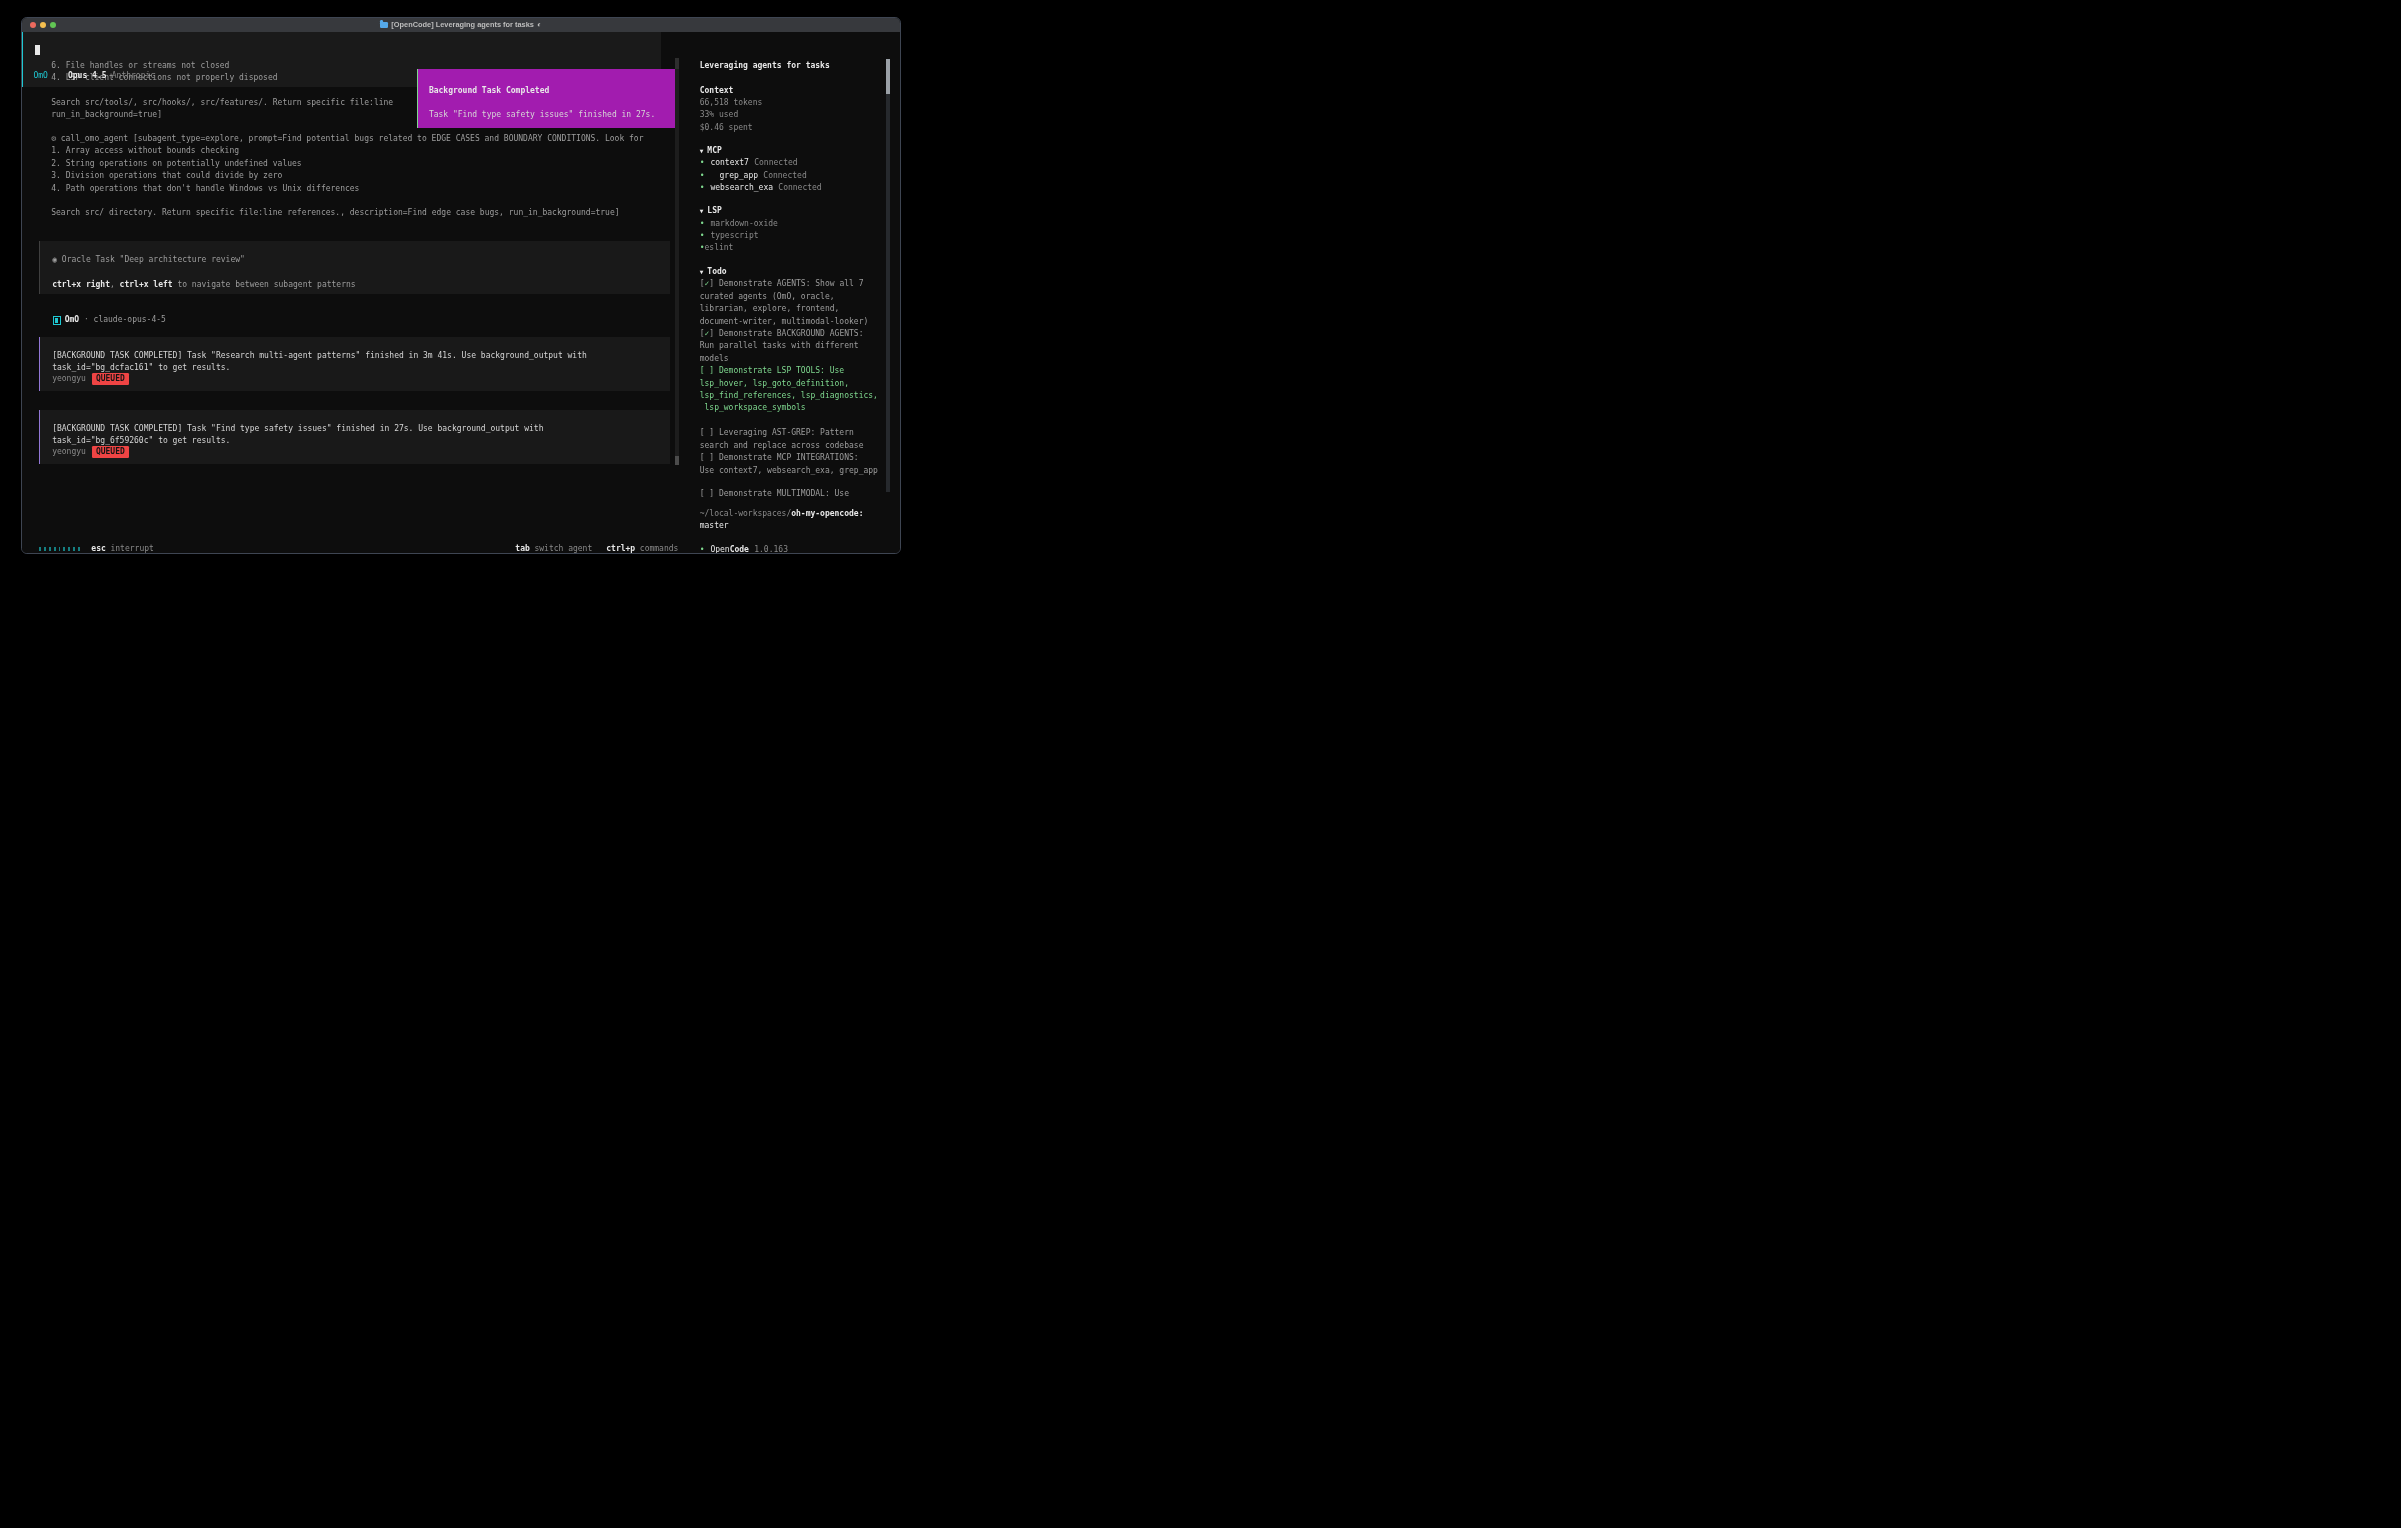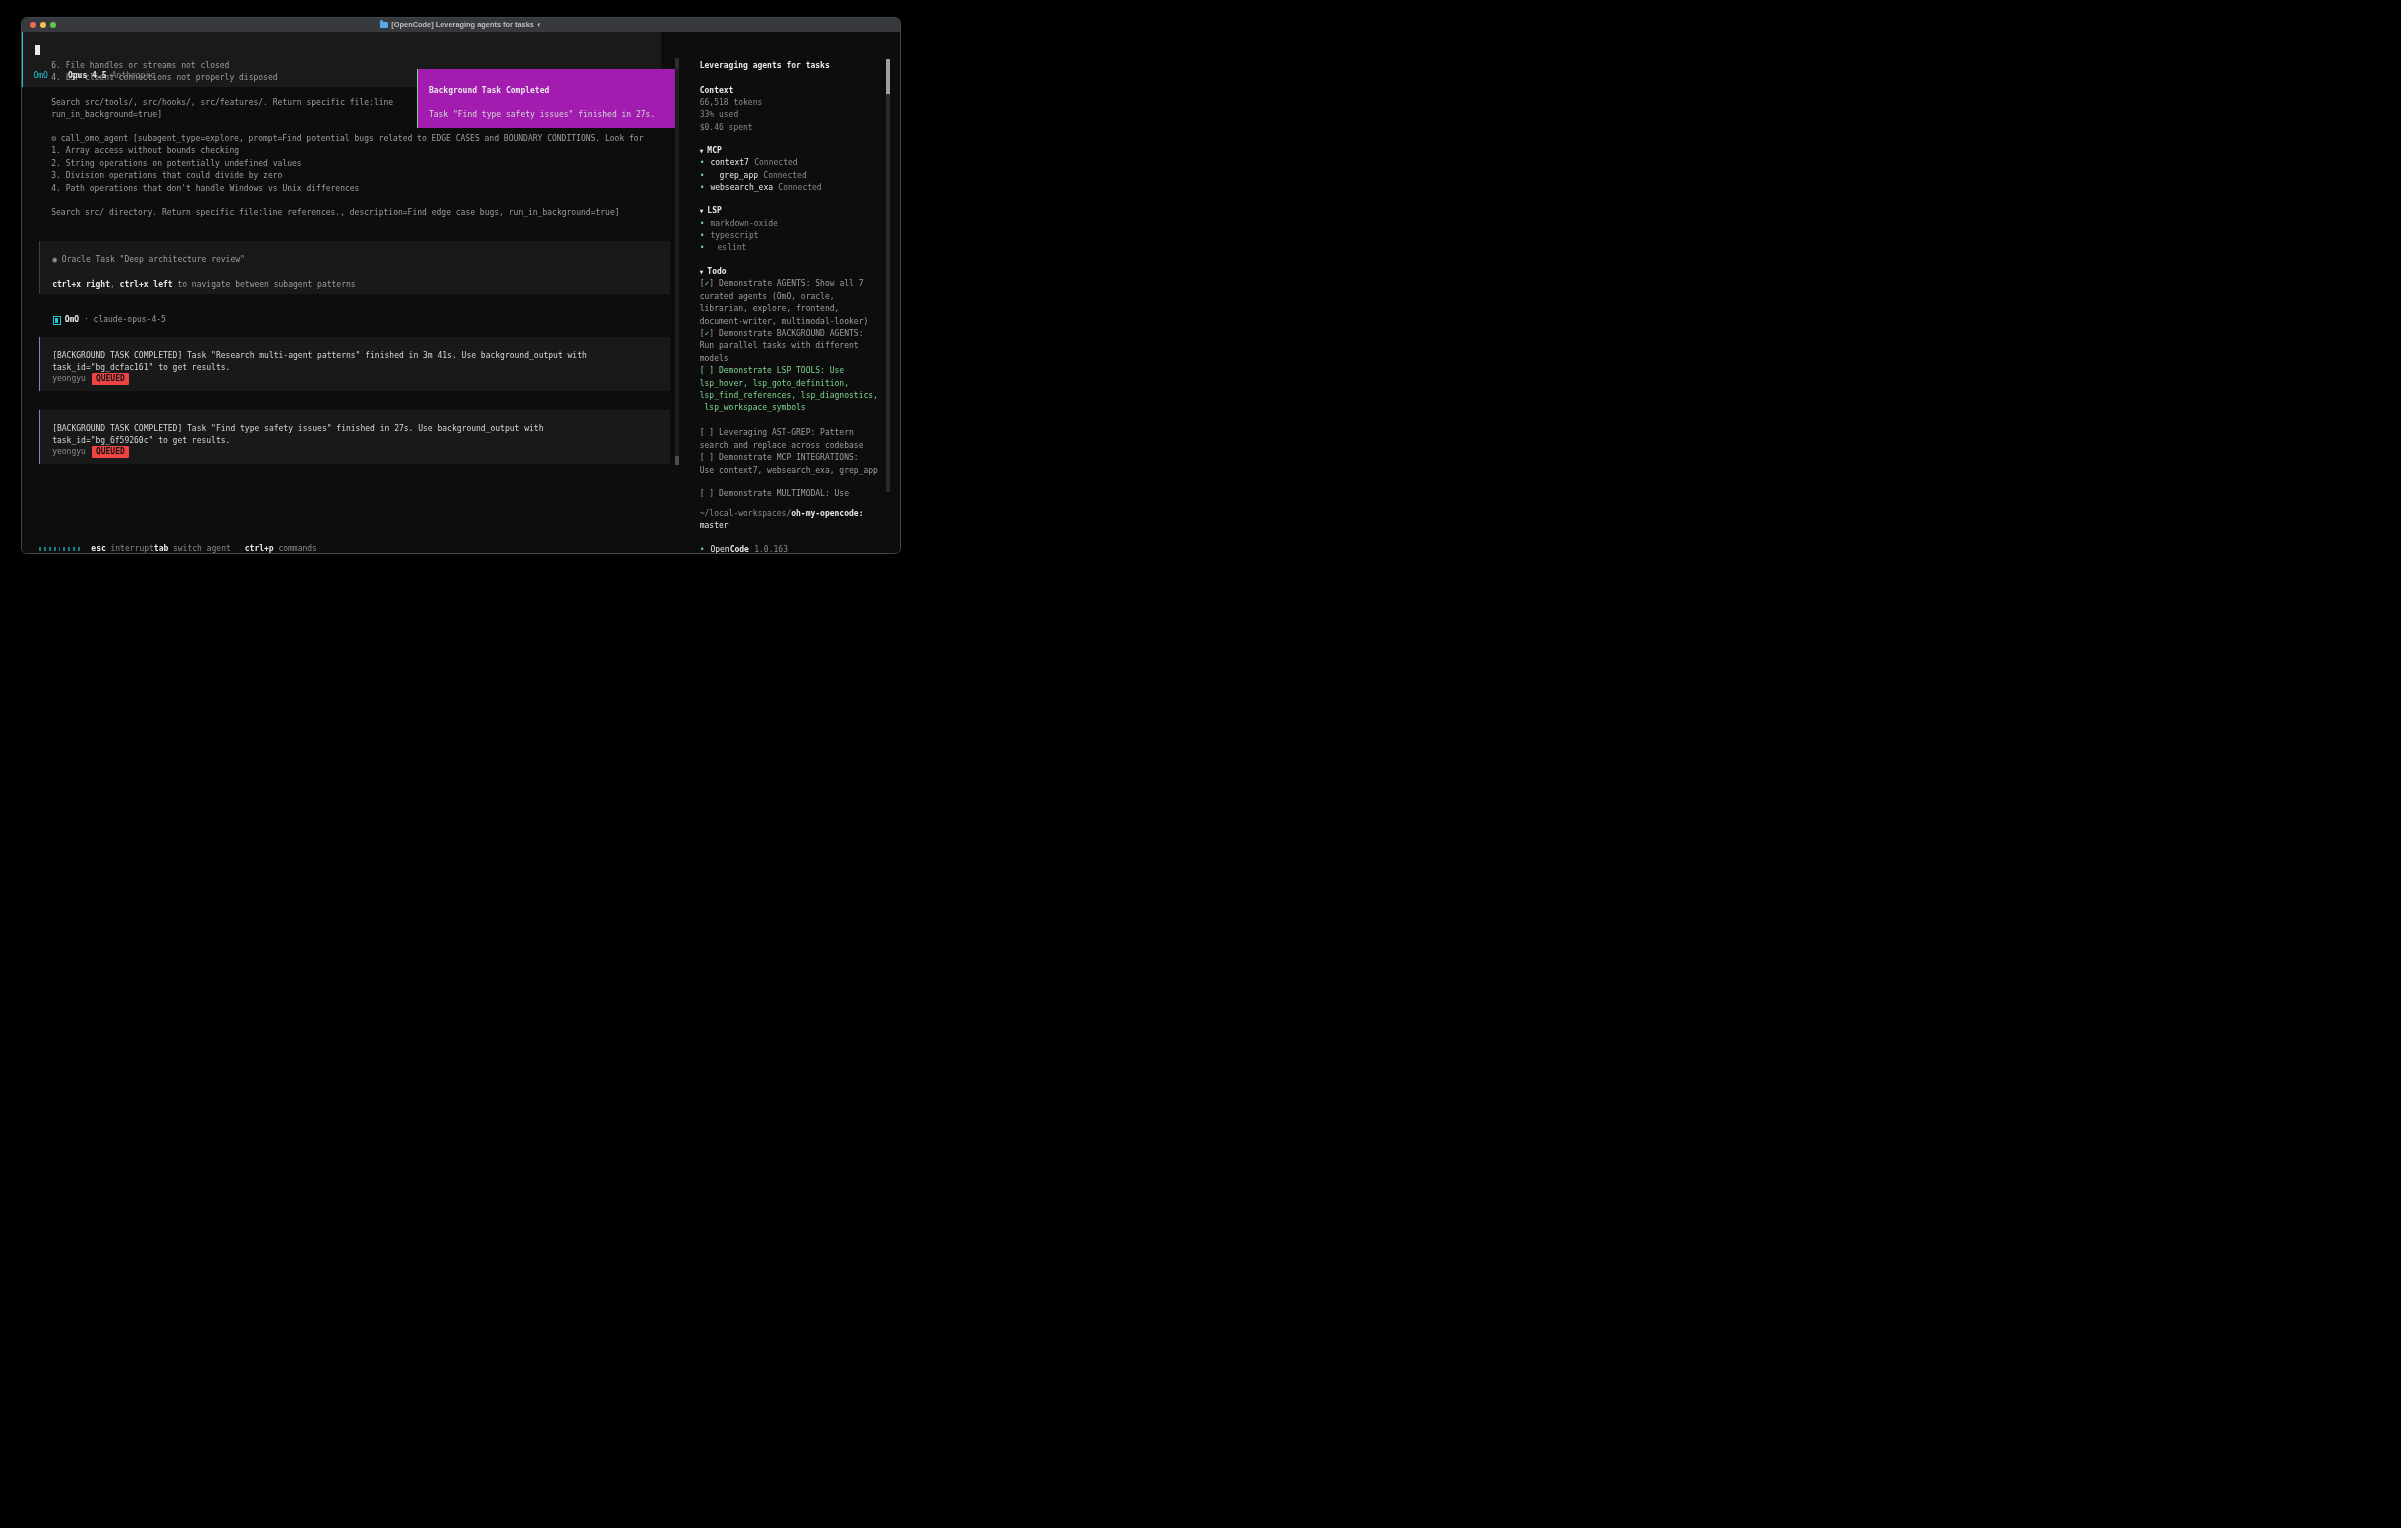--- a/index.html
+++ b/index.html
@@ -31,21 +31,21 @@
   .input-box{left:17.7px;top:448px;width:639px;height:55px;background:#1a1a1a;
              border-left:1.8px solid #1ec8d2;box-sizing:border-box;}
   .badge{display:inline-block;background:#ef4444;color:#141414;font-weight:bold;padding:0 4.1px;
          margin-left:5.9px;border-radius:1.2px;line-height:11.2px;}
   .cursor{position:absolute;left:13.6px;top:13px;width:4.7px;height:10px;background:#e9e9e9;}
   .agent-icon{position:absolute;left:31px;top:284px;width:5.9px;height:7px;border:1.2px solid #1ec8d2;
               display:flex;align-items:center;justify-content:center;}
   .agent-icon::after{content:"";width:3.5px;height:4.7px;background:#1ec8d2;}
   .dots{display:inline-flex;gap:3px;align-items:center;}
   .dots i{width:1.8px;height:4.7px;background:#157f82;display:inline-block;}
-  .footer-row{position:absolute;left:17.7px;top:512px;width:639px;display:flex;justify-content:flex-start;
+  .footer-row{position:absolute;left:17.7px;top:512px;width:639px;display:flex;justify-content:space-between;
               font:8px/9.5px "DejaVu Sans Mono",monospace;}
   .sb-track{position:absolute;background:#1d1d1d;}
   .sb-thumb{position:absolute;background:#4b4b4b;}
   .tri{font-size:5.9px;color:#e9e9e9;margin-right:4.1px;}
   .scroll-main-cap{position:absolute;background:#2e2e2e;}
   .side-thumb{position:absolute;background:#9aa0a6;}
   .side-track{position:absolute;background:#26292d;}
 </style>
 </head>
 <body>
@@ -143,21 +143,21 @@
       <div class="mline dim" style="left:678px;top:90px">$0.46 spent</div>
 
       <div class="mline" style="left:678px;top:113px"><span class="tri">▼</span><span class="bold white">MCP</span></div>
       <div class="mline" style="left:678px;top:125px"><span class="green">•</span><span class="white" style="margin-left:5.9px">context7</span><span class="dim" style="margin-left:5.3px">Connected</span></div>
       <div class="mline" style="left:678px;top:138px"><span class="green">•</span><span class="white" style="margin-left:15px">grep_app</span><span class="dim" style="margin-left:5.3px">Connected</span></div>
       <div class="mline" style="left:678px;top:150px"><span class="green">•</span><span class="white" style="margin-left:5.9px">websearch_exa</span><span class="dim" style="margin-left:5.3px">Connected</span></div>
 
       <div class="mline" style="left:678px;top:173px"><span class="tri">▼</span><span class="bold white">LSP</span></div>
       <div class="mline" style="left:678px;top:186px"><span class="green">•</span><span class="dim" style="margin-left:5.9px">markdown-oxide</span></div>
       <div class="mline" style="left:678px;top:198px"><span class="green">•</span><span class="dim" style="margin-left:5.9px">typescript</span></div>
-      <div class="mline" style="left:678px;top:210px"><span class="green">•</span><span class="dim" style="margin-left:13px">eslint</span></div>
+      <div class="mline" style="left:678px;top:210px"><span class="green">•</span><span class="dim" style="margin-left:0">eslint</span></div>
 
       <div class="mline" style="left:678px;top:234px"><span class="tri">▼</span><span class="bold white">Todo</span></div>
 
       <div class="mline" style="left:678px;top:246px"><span>[</span><span class="green">✓</span><span>] Demonstrate AGENTS: Show all 7</span></div>
       <div class="mline" style="left:678px;top:259px">curated agents (OmO, oracle,</div>
       <div class="mline" style="left:678px;top:271px">librarian, explore, frontend,</div>
       <div class="mline" style="left:678px;top:284px">document-writer, multimodal-looker)</div>
 
       <div class="mline" style="left:678px;top:296px"><span>[</span><span class="green">✓</span><span>] Demonstrate BACKGROUND AGENTS:</span></div>
       <div class="mline" style="left:678px;top:308px">Run parallel tasks with different</div>

